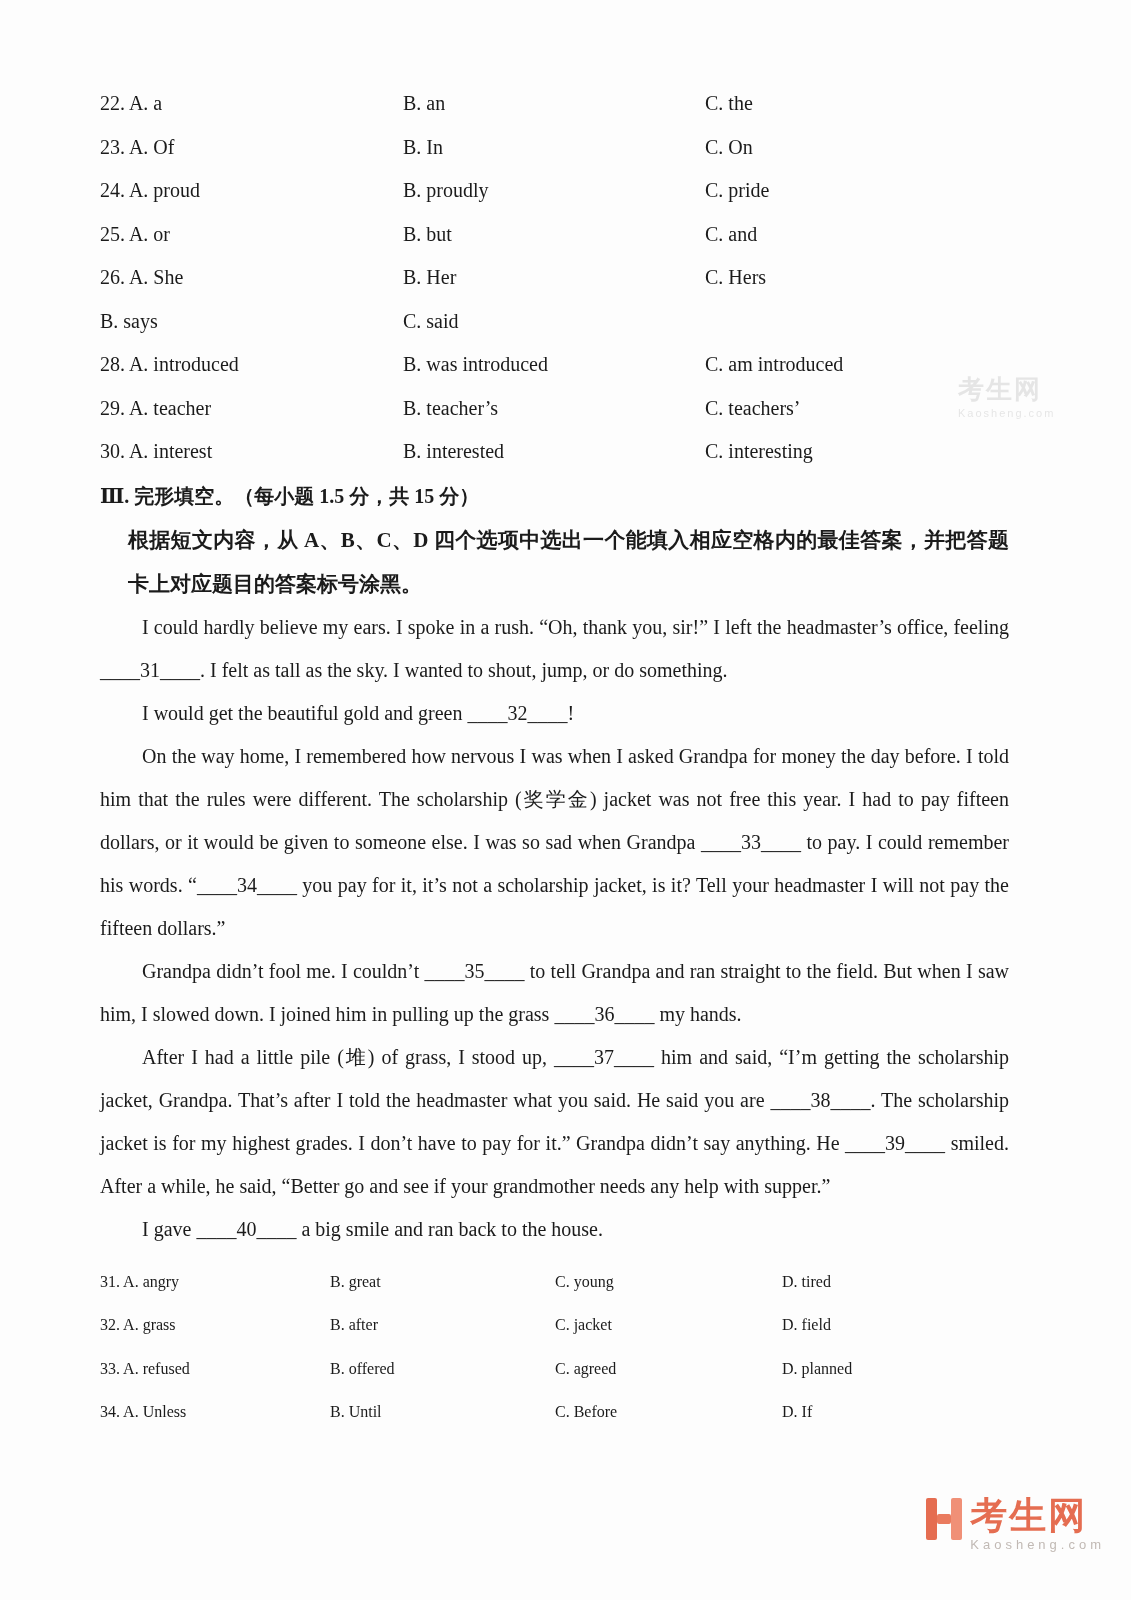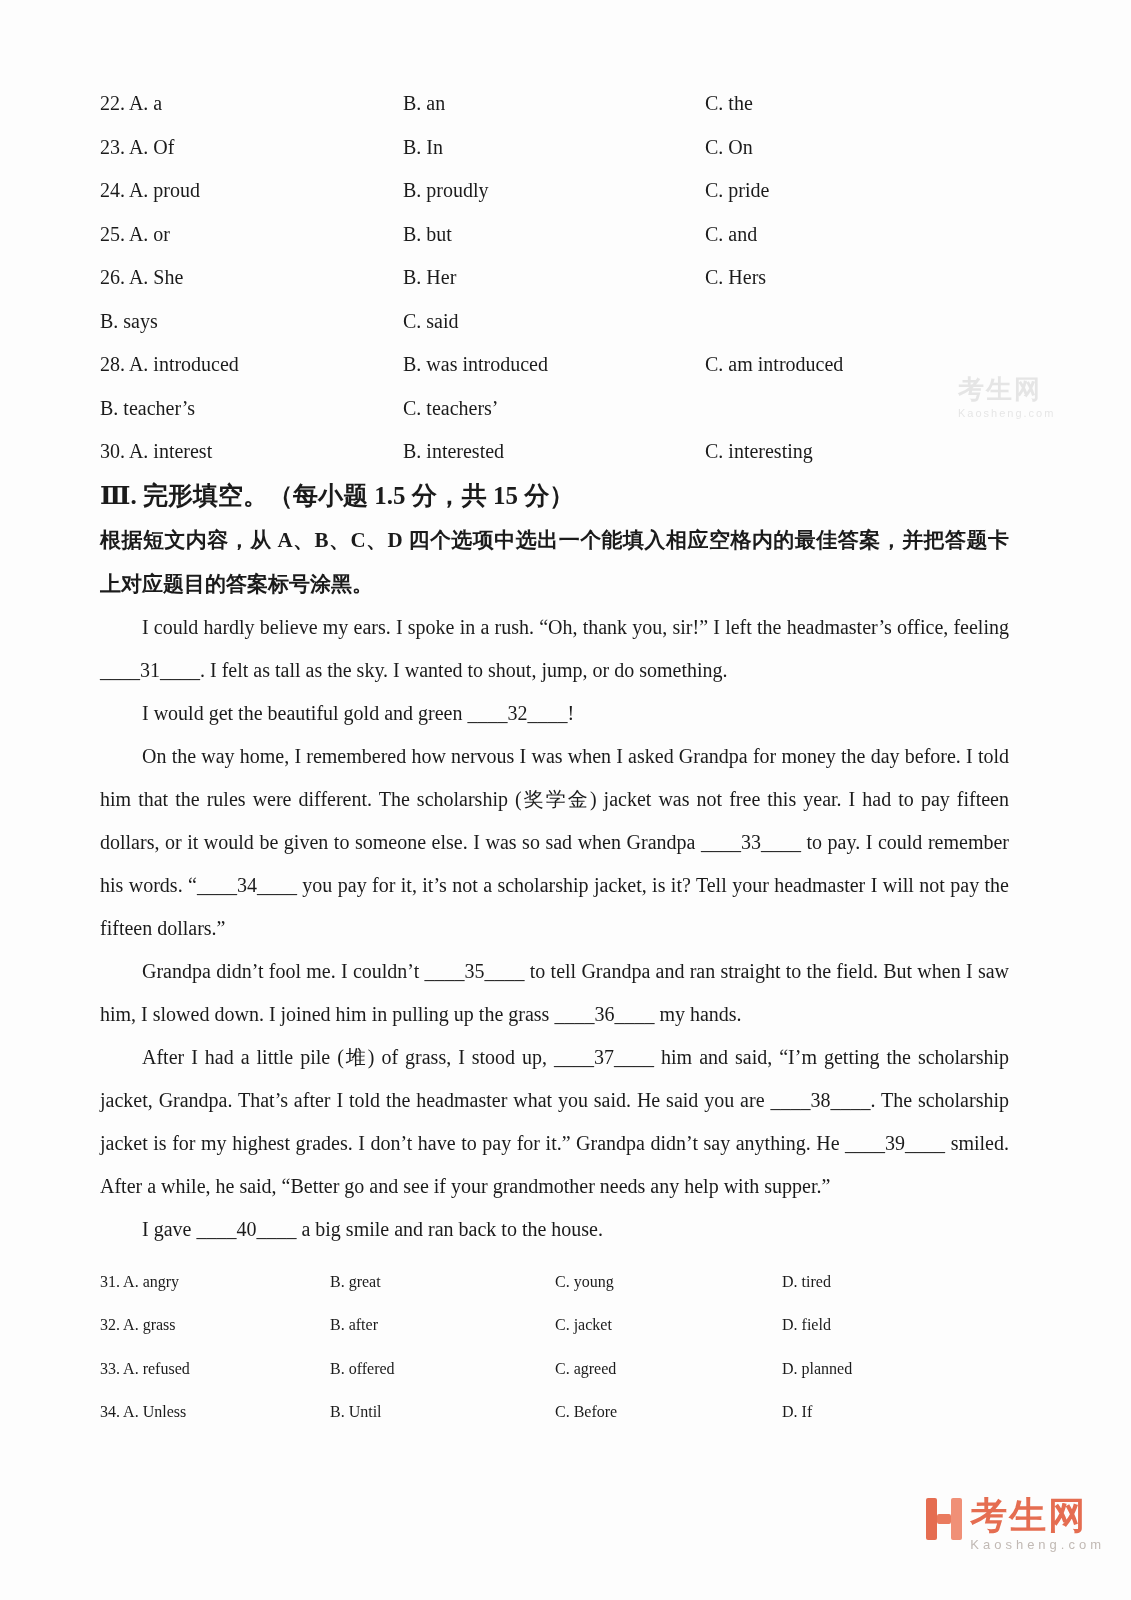--- a/index.html
+++ b/index.html
@@ -18,29 +18,30 @@
   
   .qrow3 {
     display:grid;
     grid-template-columns:303px 302px 1fr;
     font-size:20px;
     line-height:43.5px;
     white-space:nowrap;
   }
   
   .sec-heading {
-    font-size:25px;
+    font-size:20px;
     font-weight:bold;
     line-height:44px;
   }
   .instructions {
     font-size:21px;
     font-weight:bold;
     line-height:44px;
     text-align:justify;
+    margin-left:28px;
   }
   
   .passage p {
     font-size:20px;
     line-height:43px;
     text-align:justify;
     text-indent:42px;
   }
   
   .abcd-block { margin-top:9px; }
@@ -130,20 +131,21 @@
     <div class="qrow3">
       <span class="cell">B. says</span>
       <span class="cell">C. said</span>
     </div>
     <div class="qrow3">
       <span class="cell">28. A. introduced</span>
       <span class="cell">B. was introduced</span>
       <span class="cell">C. am introduced</span>
     </div>
     <div class="qrow3">
+      <span class="cell">29. A. teacher</span>
       <span class="cell">B. teacher’s</span>
       <span class="cell">C. teachers’</span>
     </div>
     <div class="qrow3">
       <span class="cell">30. A. interest</span>
       <span class="cell">B. interested</span>
       <span class="cell">C. interesting</span>
     </div>
   </div>
 

